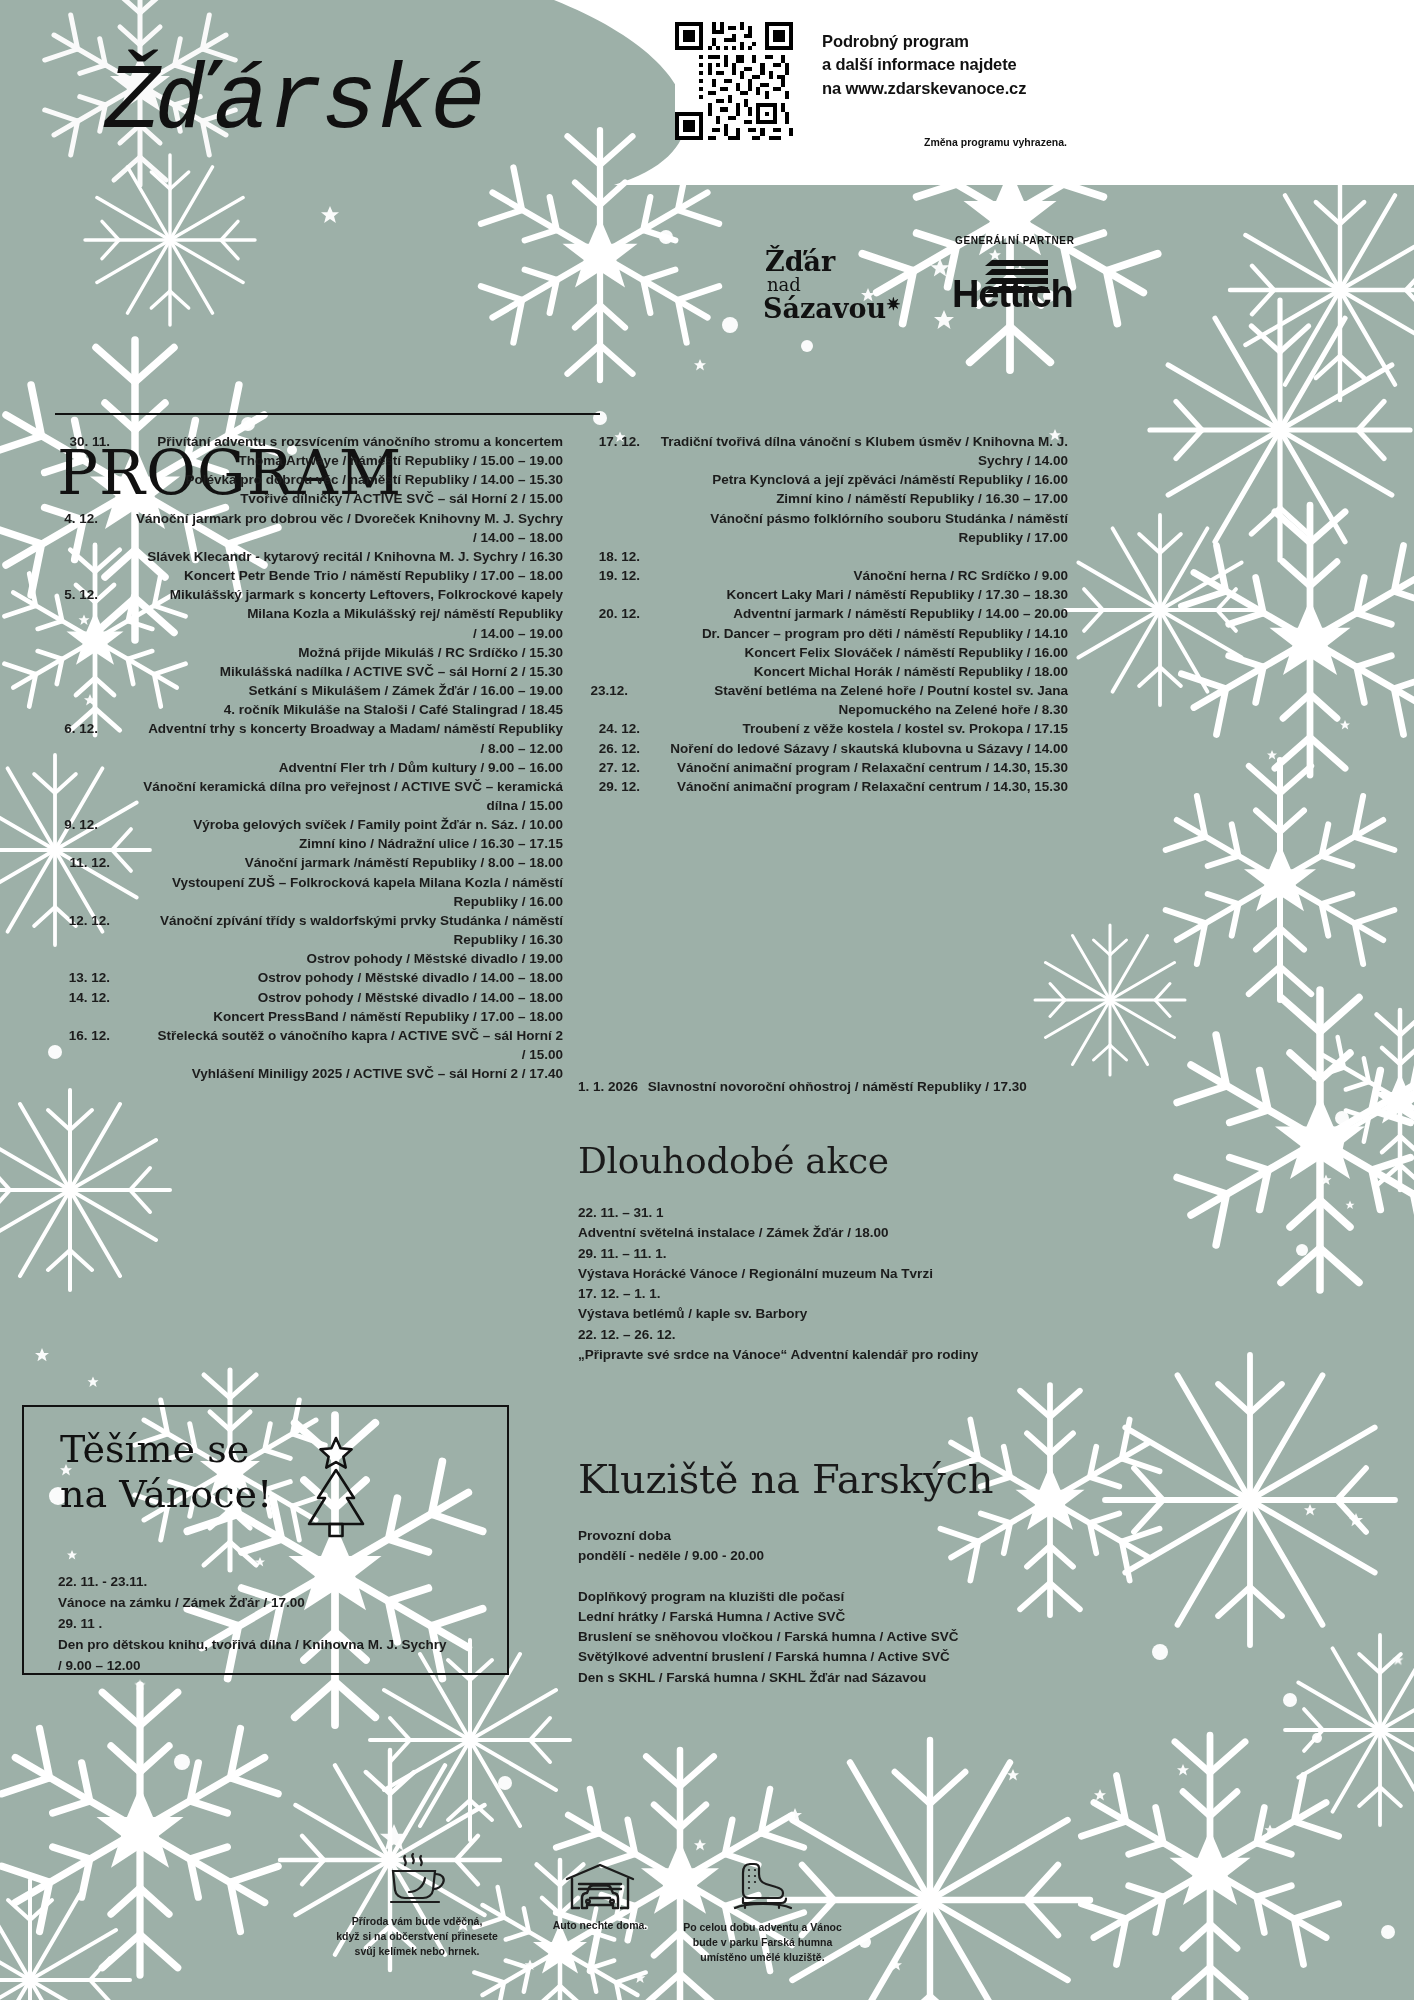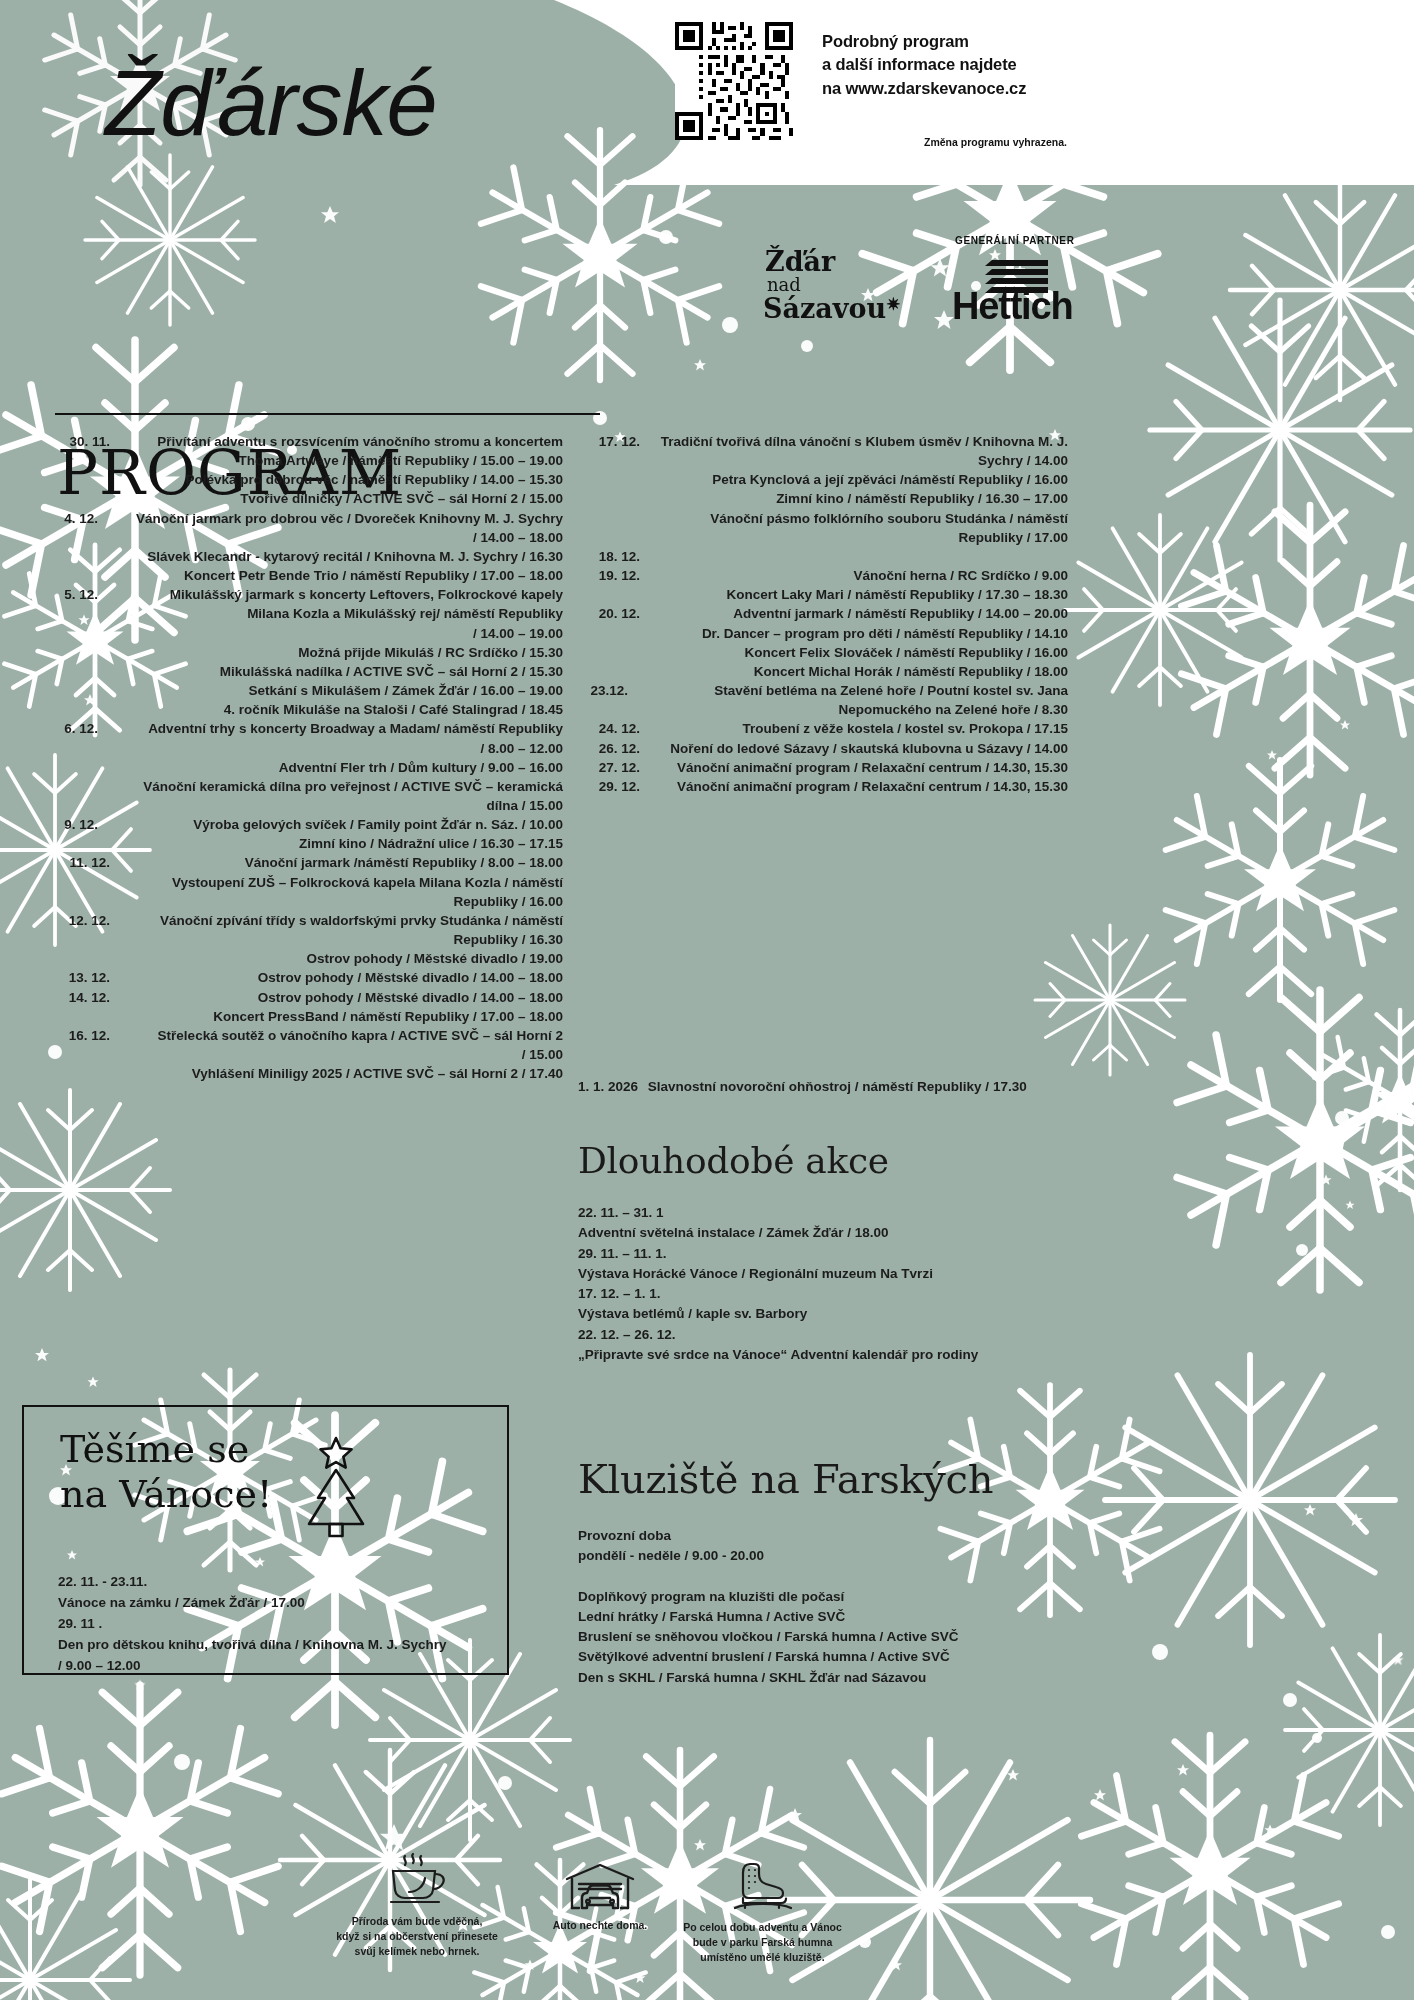--- a/index.html
+++ b/index.html
@@ -32,21 +32,21 @@
     letter-spacing:-0.1px;
   }
   .qr-note {
     position:absolute; top:136px; left:924px; z-index:6;
     font-size:10.5px; font-weight:700; color:#111;
   }
 
   
   .title-main {
     position:absolute; left:105px; top:58px; z-index:5;
-    font-family:Liberation Sans, sans-serif;
+    font-family:Liberation Mono, monospace;
     font-size:86px; line-height:0.98; font-weight:400;
     color:#111; letter-spacing:-1px;
   }
   .title-main .l1 { display:block; font-style:italic; font-size:92px; }
   .title-main .l2 { display:block; font-size:92px; margin-top:-4px; }
 
   .title-rule {
     position:absolute; left:55px; top:413px; width:545px; height:2px;
     background:#111; z-index:5;
   }
@@ -68,21 +68,21 @@
   .city-logo .star { font-size:17px; vertical-align:8px; }
 
   .partner-label {
     position:absolute; left:955px; top:235px; z-index:5;
     font-size:10px; font-weight:700; letter-spacing:0.6px; color:#111;
   }
   .hettich {
     position:absolute; left:952px; top:255px; z-index:5;
   }
   .hettich-word {
-    position:absolute; left:952px; top:285px; z-index:5;
+    position:absolute; left:952px; top:273px; z-index:5;
     font-family:"Liberation Sans", sans-serif;
     font-size:38px; font-weight:700; letter-spacing:-1.2px; color:#111;
   }
 
   
   .col { position:absolute; z-index:5; }
   .col-left  { left:48px;  top:432px; width:515px; }
   .col-right { left:578px; top:432px; width:490px; }
 
   .prow { display:flex; align-items:flex-start; margin-bottom:0px; }

